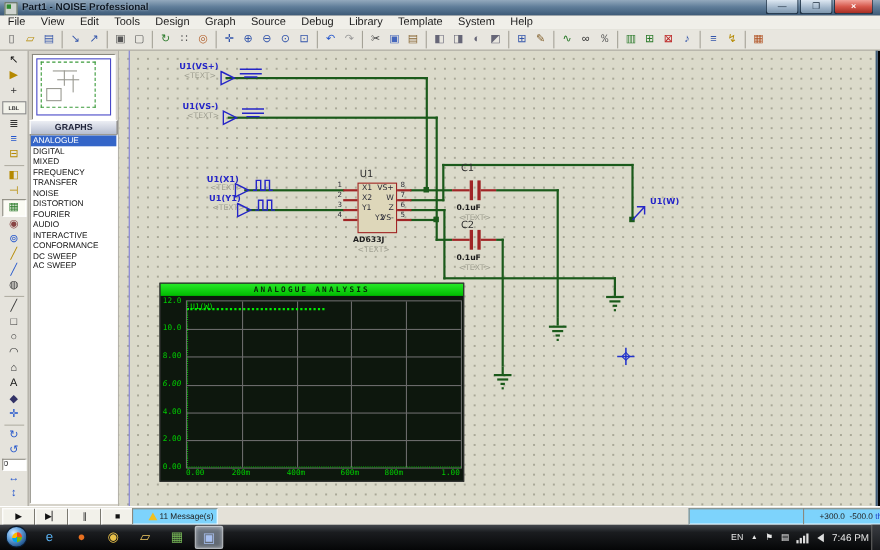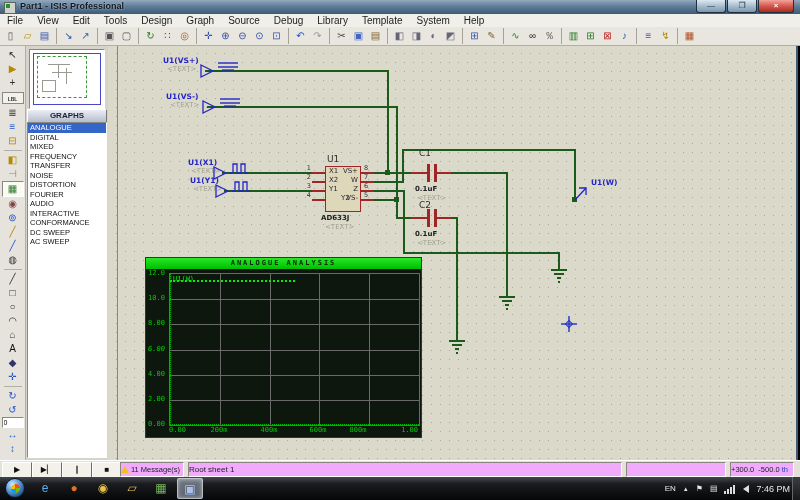--- a/index.html
+++ b/index.html
@@ -77,21 +77,21 @@
   .gyl{position:absolute;left:2px;width:20px;font-family:"DejaVu Sans Mono",monospace;font-size:7px;color:#00cc00;}
   .gxl{position:absolute;font-family:"DejaVu Sans Mono",monospace;font-size:7px;color:#00cc00;}
   .gaxv{position:absolute;left:0;top:0;height:100%;width:0;border-left:1px dotted #00bb00;}
   .gaxh{position:absolute;left:0;bottom:0;width:100%;height:0;border-top:1px dotted #00bb00;}
   .gtrace{position:absolute;border-top:2px dotted #00ee00;}
   .gleg{position:absolute;font-family:"DejaVu Sans Mono",monospace;font-size:7px;color:#00dd00;}
 
   
   .statusbar{position:absolute;left:0;top:460px;width:800px;height:17px;background:#e4e1d8;border-top:1px solid #fff;}
   .abtn{position:absolute;top:1px;width:28px;height:14px;background:#f2f1ea;border:1px solid;border-color:#fff #6e6c63 #6e6c63 #fff;font-size:8px;line-height:13px;text-align:center;color:#111;}
-  .sfield{position:absolute;top:1px;height:13px;border:1px solid;border-color:#8a887e #fff #fff #8a887e;background:#f0abfc;font-size:8px;line-height:13px;color:#222;padding-left:0;box-sizing:content-box;}
+  .sfield{position:absolute;top:1px;height:13px;border:1px solid;border-color:#8a887e #fff #fff #8a887e;background:#7dd3fc;font-size:8px;line-height:13px;color:#222;padding-left:14px;box-sizing:content-box;}
   .warntri{display:inline-block;width:0;height:0;border-left:4px solid transparent;border-right:4px solid transparent;border-bottom:7px solid #f0c020;margin-right:2px;vertical-align:-1px;}
 
   
   .taskbar{position:absolute;left:0;top:477px;width:800px;height:23px;background:linear-gradient(180deg,#43474d 0%,#1a1c1f 30%,#050607 100%);}
   .orb{position:absolute;left:5px;top:1px;width:20px;height:20px;border-radius:50%;
     background:radial-gradient(circle at 35% 30%,#cfe6ff 0%,#6aa7e0 35%,#23578f 75%,#102c4d 100%);border:1px solid #0a1a2c;box-sizing:border-box;}
   .orbflag{position:absolute;left:5px;top:5px;width:9px;height:9px;border-radius:50%;
     background:conic-gradient(#f25022 0 90deg,#7fba00 0 180deg,#00a4ef 0 270deg,#ffb900 0);transform:skewY(-6deg);}
   .tapp{position:absolute;top:1px;width:26px;height:21px;text-align:center;font-size:12px;line-height:21px;border-radius:2px;}
   .tapp.active{background:rgba(200,215,235,.45);border:1px solid rgba(255,255,255,.55);box-sizing:border-box;box-shadow:inset 0 0 4px rgba(255,255,255,.5);}
@@ -105,21 +105,21 @@
 </style>
 </head>
 <body>
 
 <div class="page">
 
   <div class="titlebar">
     <div class="appicon">
         <span></span>
       </div>
-    <div class="title-text">Part1 - ISIS Professional</div>
+    <div class="title-text">Part1 - NOISE Professional</div>
     <div class="winbtns">
       <div class="wbtn">—</div>
       <div class="wbtn">❐</div>
       <div class="wbtn close">×</div>
     </div>
   </div>
 
   <div class="menubar" id="menubar">
       <div class="mi">File</div>
       <div class="mi">View</div>
@@ -462,23 +462,20 @@
   <div class="statusbar">
     <div id="animbtns">
         <div class="abtn" style="left: 2px;">▶</div>
         <div class="abtn" style="left: 32px;">▶▏</div>
         <div class="abtn" style="left: 62px;">∥</div>
         <div class="abtn" style="left: 92px;">■</div>
       </div>
     <div class="sfield" style="left:120px;width:62px;font-size:7.5px;">
       <span class="warntri"></span><span>11 Message(s)</span>
     </div>
-    <div class="sfield" style="left:188px;width:432px;">
-      <span>Root sheet 1</span>
-    </div>
     <div class="sfield" style="left:626px;width:98px;"></div>
     <div class="sfield" style="left:730px;width:62px;font-size:7.5px;">
       <span>+300.0</span>&nbsp;&nbsp;<span>-500.0</span>&nbsp;<span style="color:#2244cc;">th</span>
     </div>
   </div>
 
   <div class="taskbar">
     <div class="orb">
         <div class="orbflag"></div>
       </div>

